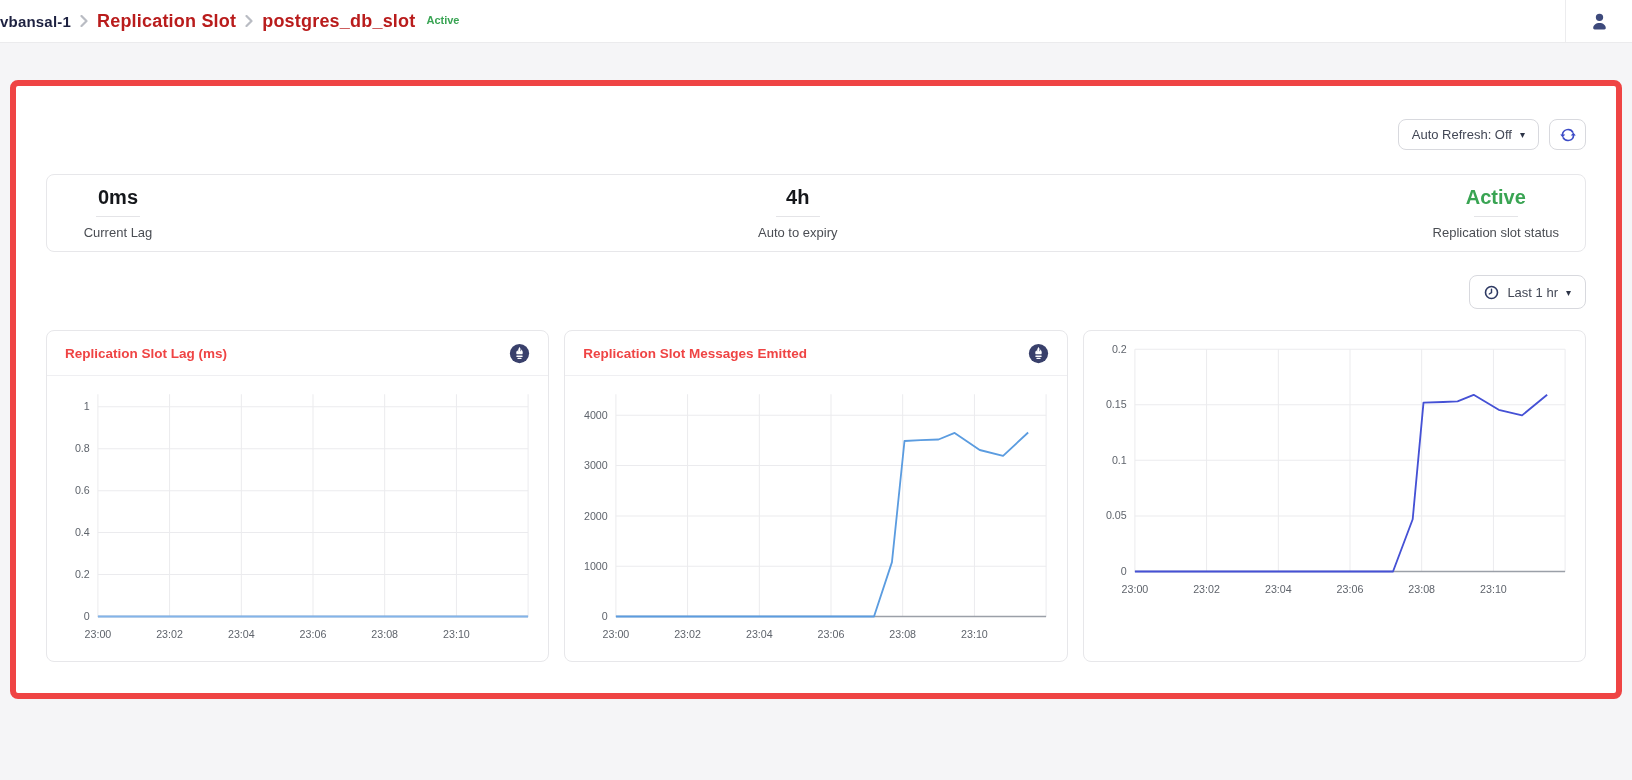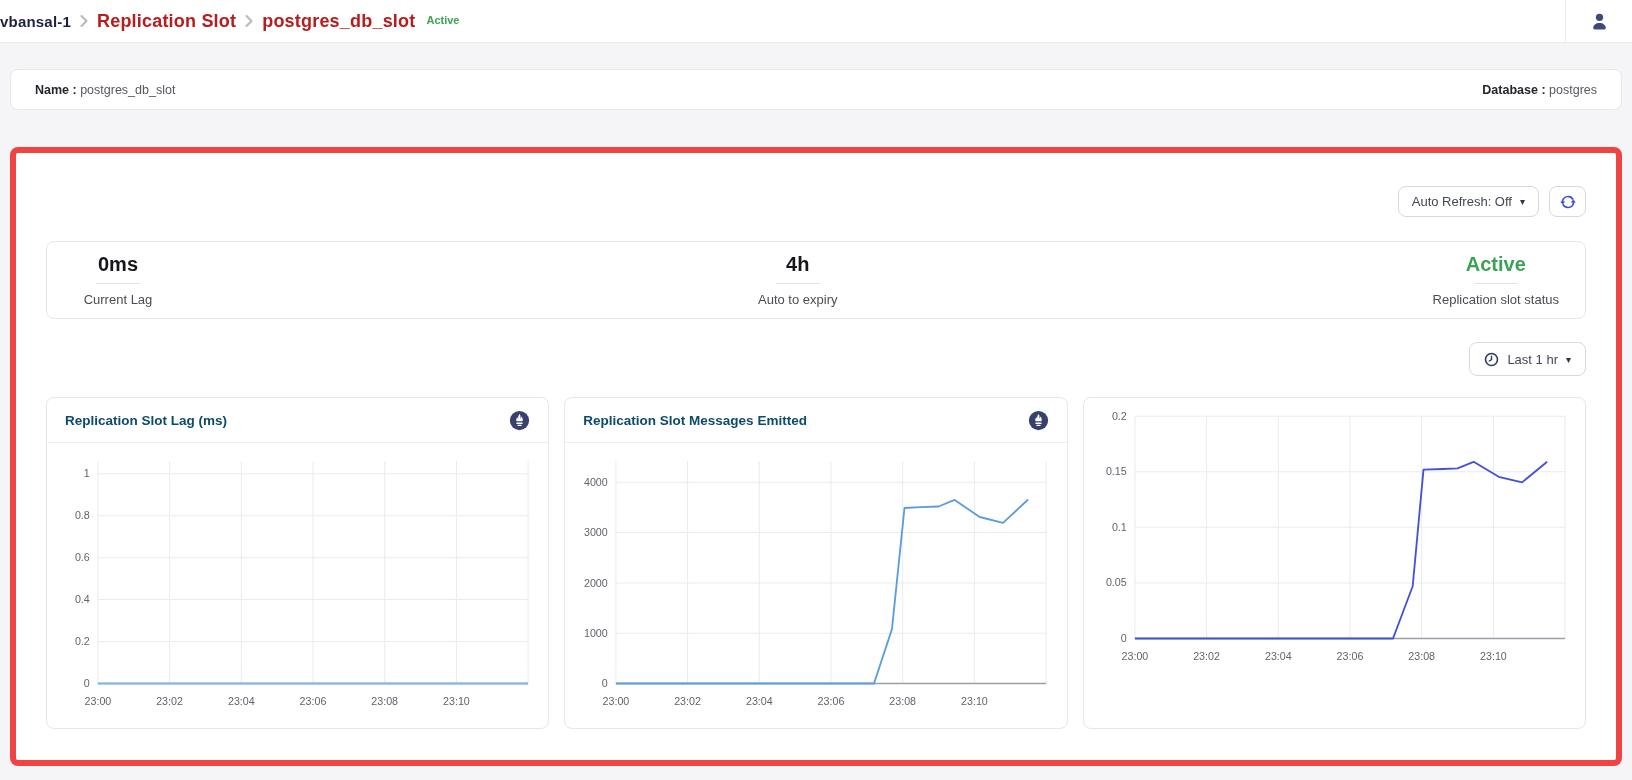--- a/index.html
+++ b/index.html
@@ -45,21 +45,21 @@
   .stat-label { font-size:13px; color:#4a4d53; }
 
   .range-row { display:flex; justify-content:flex-end; margin-top:23px;align-items:flex-end; }
   .range-btn { height:34px; padding:0 14px; }
 
   .charts-row { display:flex; gap:15px; margin-top:21px; }
   .chart-card { flex:1; border:1px solid #e7e7ea; border-radius:8px; background:#fff; height:332px;
     display:flex; flex-direction:column; overflow:hidden; }
   .chart-head { display:flex; align-items:center; justify-content:space-between;
     padding:12px 18px 11px; border-bottom:1px solid #efeff2; }
-  .chart-title { font-size:13.5px; font-weight:bold; color:#0c4a6e; }
+  .chart-title { font-size:13.5px; font-weight:bold; color:#ef4444; }
   .chart-body { flex:1; padding:6px 8px 4px 4px; }
   svg text.tick { font-family:"Liberation Sans",sans-serif; font-size:10.5px; fill:#5f646c; }
 
   .prom-link { border:none; background:none; cursor:pointer; display:flex; padding:0; }
 </style>
 </head>
 <body>
 
 <div class="app-header">
   <div class="crumbs">
@@ -84,30 +84,20 @@
       <span style="display:flex;">
         <svg width="19" height="19" viewBox="0 0 16 16">
             <path fill="#3e4a7c" d="M8 7.6a3.1 3.1 0 1 0 0-6.2 3.1 3.1 0 0 0 0 6.2zM2.7 13.5c0-2.6 2.3-4.3 5.3-4.3s5.3 1.7 5.3 4.3c0 .7-.5 1.2-1.2 1.2H3.9c-.7 0-1.2-.5-1.2-1.2z"></path>
           </svg>
       </span>
     </button>
   </div>
 </div>
 
 <div class="content">
-  <div class="info-card">
-    <div class="kv">
-      <b>Name :</b>
-      <span>postgres_db_slot</span>
-    </div>
-    <div class="kv">
-      <b>Database :</b>
-      <span>postgres</span>
-    </div>
-  </div>
 
   <div class="main-card">
 
     <div class="toolbar">
       <button class="btn">
         <span>Auto Refresh: Off</span>
         <span class="caret">▾</span>
       </button>
       <button class="btn icon-btn">
         <span style="display:flex;">

